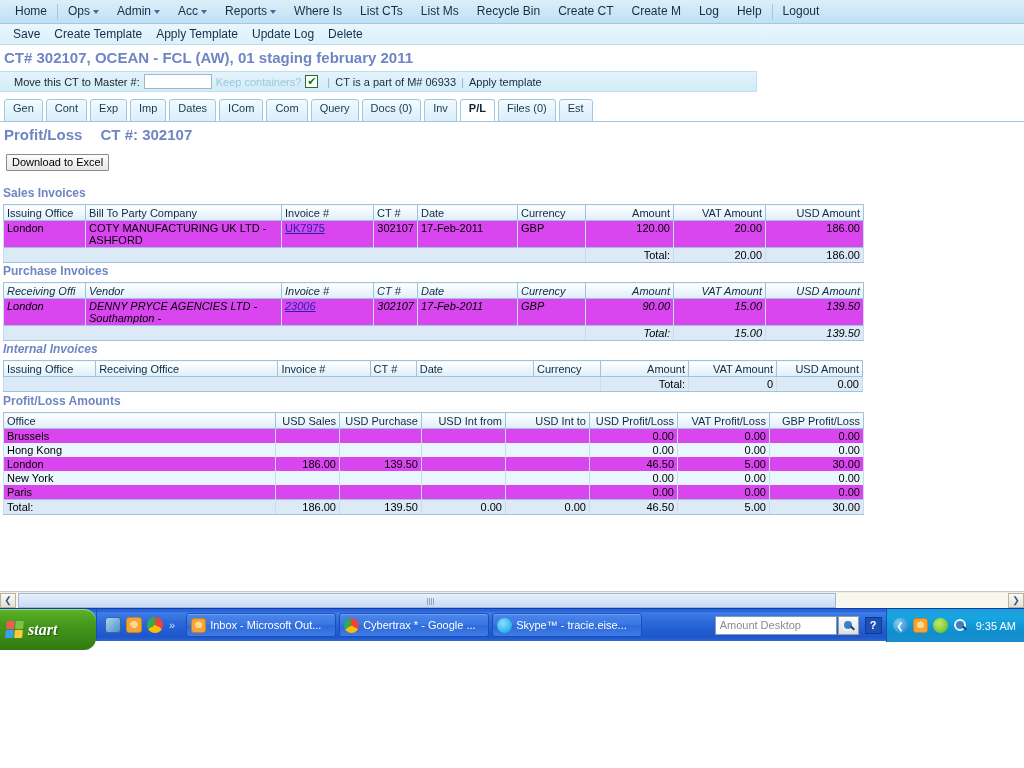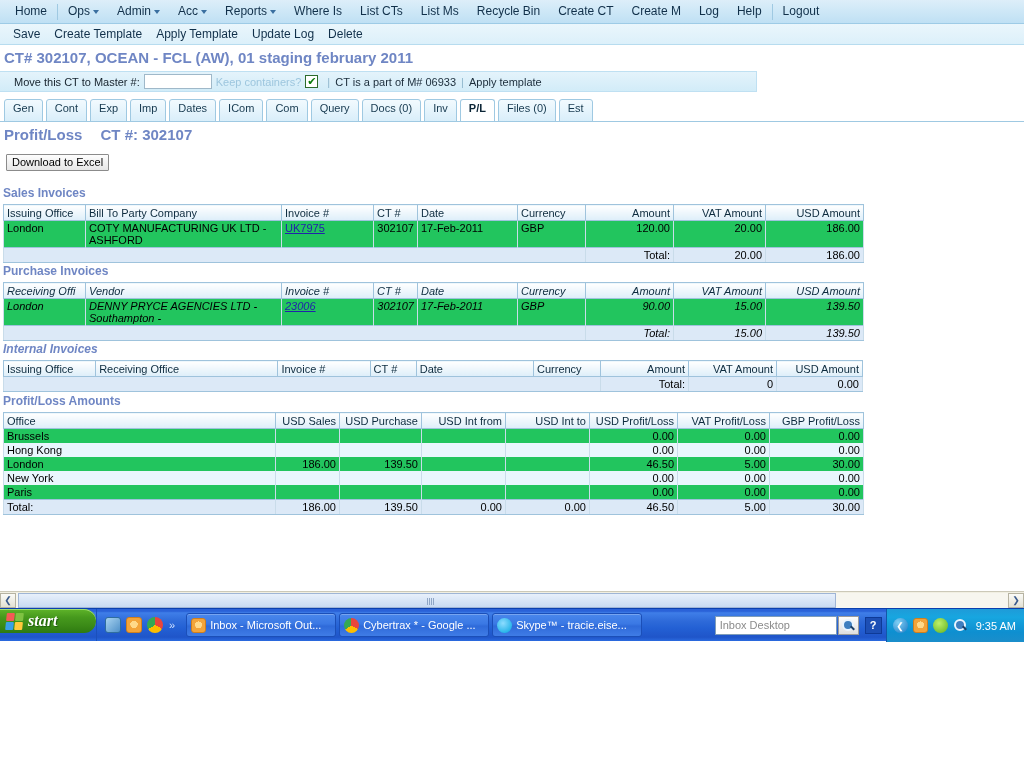--- a/index.html
+++ b/index.html
@@ -157,21 +157,21 @@
   table.grid td {
     border-left: 1px solid #c9dcea;
     border-right: 1px solid #c9dcea;
     padding: 1px 3px;
     font-size: 11px;
     vertical-align: top;
     white-space: nowrap;
     overflow: hidden;
   }
   table.grid td.r { text-align: right; }
-  table.grid tr.data td { background: #22c55e; }
+  table.grid tr.data td { background: #d946ef; }
   table.grid tr.alt td { background: #e9f6fd; }
   table.grid tr.total td {
     background: #dce9f7;
     border-top: 1px solid #9fc3dc;
     border-bottom: 1px solid #9fc3dc;
   }
   .wrap2 { white-space: normal !important; line-height: 12px; }
   a.inv {
     color: #2222aa; text-decoration: underline; cursor: pointer;
   }
@@ -207,21 +207,21 @@
   #taskbar {
     position: absolute; left: 0; top: 608px; width: 1024px; height: 33px;
     background: linear-gradient(to bottom,
       #2a62d8 0%, #2a62d8 7%, #3f7ee8 12%, #2e6ad9 38%,
       #2360d4 60%, #1f55c9 88%, #2b6adf 100%);
     border-top: 1px solid #0b3fae;
     display: flex; align-items: stretch;
     font-size: 11px;
   }
   #startbtn {
-    width: 96px; height: 24px;
+    width: 96px; height: 41px;
     background: linear-gradient(to bottom, #5fb42a 0%, #46991d 35%, #3b8a17 70%, #2e7a11 100%);
     border-radius: 0 12px 12px 0;
     display: flex; align-items: center;
     padding-left: 6px;
     box-shadow: inset 0 1px 0 #9ede6e;
   }
   #startbtn .flag {
     width: 17px; height: 17px; margin-right: 5px;
     display: grid; grid-template-columns: 1fr 1fr; grid-template-rows: 1fr 1fr;
     gap: 1px; transform: skewX(-6deg);
@@ -630,21 +630,21 @@
         <span class="ti" style="background:conic-gradient(#e8453c 0 33%, #fdbd00 33% 66%, #34a853 66% 100%);border-radius:50%"></span>
         <span>Cybertrax * - Google ...</span>
       </div>
       <div class="task-btn">
         <span class="ti" style="background:radial-gradient(circle at 40% 35%, #8ddcff, #00a5e0);border-radius:50%"></span>
         <span>Skype™ - tracie.eise...</span>
       </div>
     </div>
 
   <div id="deskbar">
-    <div class="search-box">Inbox Desktop</div>
+    <div class="search-box">Amount Desktop</div>
     <div class="search-go">
         <span class="mag"></span>
       </div>
     <div class="help-btn">?</div>
   </div>
 
   <div id="tray">
     <span class="tray-chev">❮</span>
     <span class="tray-ico" style="background:radial-gradient(circle at 50% 45%, #ffd98a 0 35%, #f3a43a 36% 100%);border:1px solid #d07f1d"></span>
     <span class="tray-ico" style="background:radial-gradient(circle at 40% 35%, #bdf06a, #5fb01b);border-radius:50%"></span>

